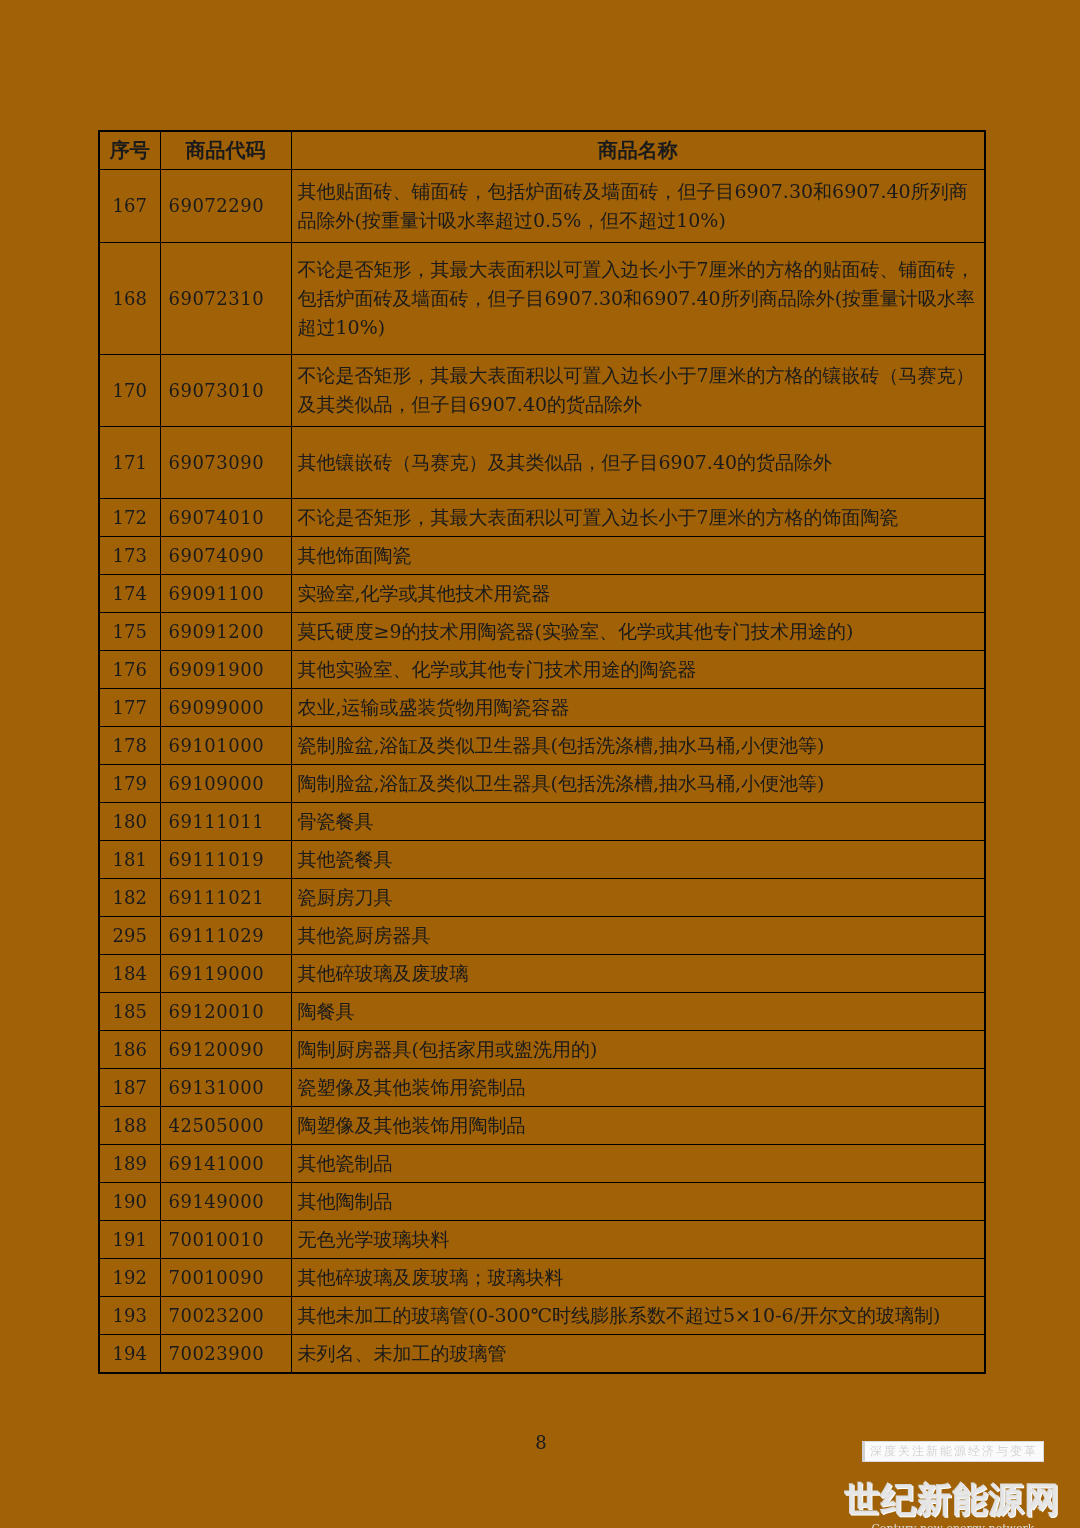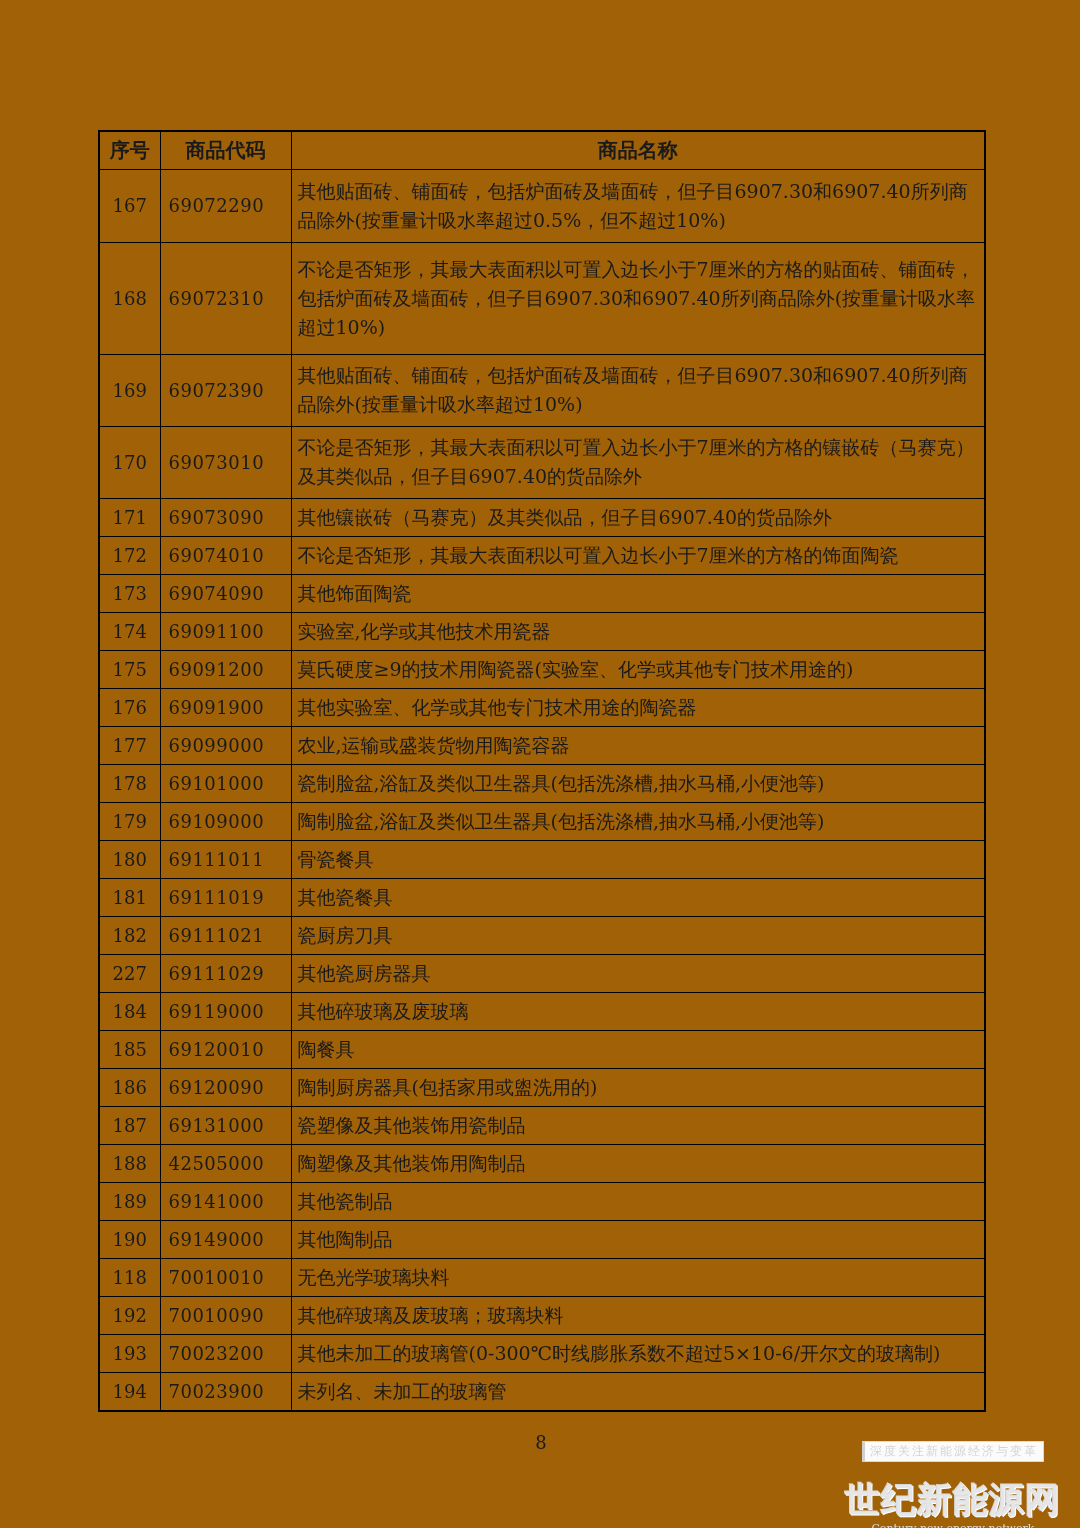--- a/index.html
+++ b/index.html
@@ -121,25 +121,20 @@
       <td class="cell-code">69072290</td>
       <td class="cell-name">其他贴面砖、铺面砖，包括炉面砖及墙面砖，但子目6907.30和6907.40所列商品除外(按重量计吸水率超过0.5%，但不超过10%)</td>
     </tr>
 
     <tr>
       <td class="cell-no">168</td>
       <td class="cell-code">69072310</td>
       <td class="cell-name">不论是否矩形，其最大表面积以可置入边长小于7厘米的方格的贴面砖、铺面砖，包括炉面砖及墙面砖，但子目6907.30和6907.40所列商品除外(按重量计吸水率超过10%)</td>
     </tr>
 
-    <tr>
-      <td class="cell-no">169</td>
-      <td class="cell-code">69072390</td>
-      <td class="cell-name">其他贴面砖、铺面砖，包括炉面砖及墙面砖，但子目6907.30和6907.40所列商品除外(按重量计吸水率超过10%)</td>
-    </tr>
 
     <tr>
       <td class="cell-no">170</td>
       <td class="cell-code">69073010</td>
       <td class="cell-name">不论是否矩形，其最大表面积以可置入边长小于7厘米的方格的镶嵌砖（马赛克）及其类似品，但子目6907.40的货品除外</td>
     </tr>
 
     <tr>
       <td class="cell-no">171</td>
       <td class="cell-code">69073090</td>
@@ -206,21 +201,21 @@
       <td class="cell-name">其他瓷餐具</td>
     </tr>
 
     <tr>
       <td class="cell-no">182</td>
       <td class="cell-code">69111021</td>
       <td class="cell-name">瓷厨房刀具</td>
     </tr>
 
     <tr>
-      <td class="cell-no">227</td>
+      <td class="cell-no">295</td>
       <td class="cell-code">69111029</td>
       <td class="cell-name">其他瓷厨房器具</td>
     </tr>
 
     <tr>
       <td class="cell-no">184</td>
       <td class="cell-code">69119000</td>
       <td class="cell-name">其他碎玻璃及废玻璃</td>
     </tr>
 
@@ -254,21 +249,21 @@
       <td class="cell-name">其他瓷制品</td>
     </tr>
 
     <tr>
       <td class="cell-no">190</td>
       <td class="cell-code">69149000</td>
       <td class="cell-name">其他陶制品</td>
     </tr>
 
     <tr>
-      <td class="cell-no">118</td>
+      <td class="cell-no">191</td>
       <td class="cell-code">70010010</td>
       <td class="cell-name">无色光学玻璃块料</td>
     </tr>
 
     <tr>
       <td class="cell-no">192</td>
       <td class="cell-code">70010090</td>
       <td class="cell-name">其他碎玻璃及废玻璃；玻璃块料</td>
     </tr>
 

